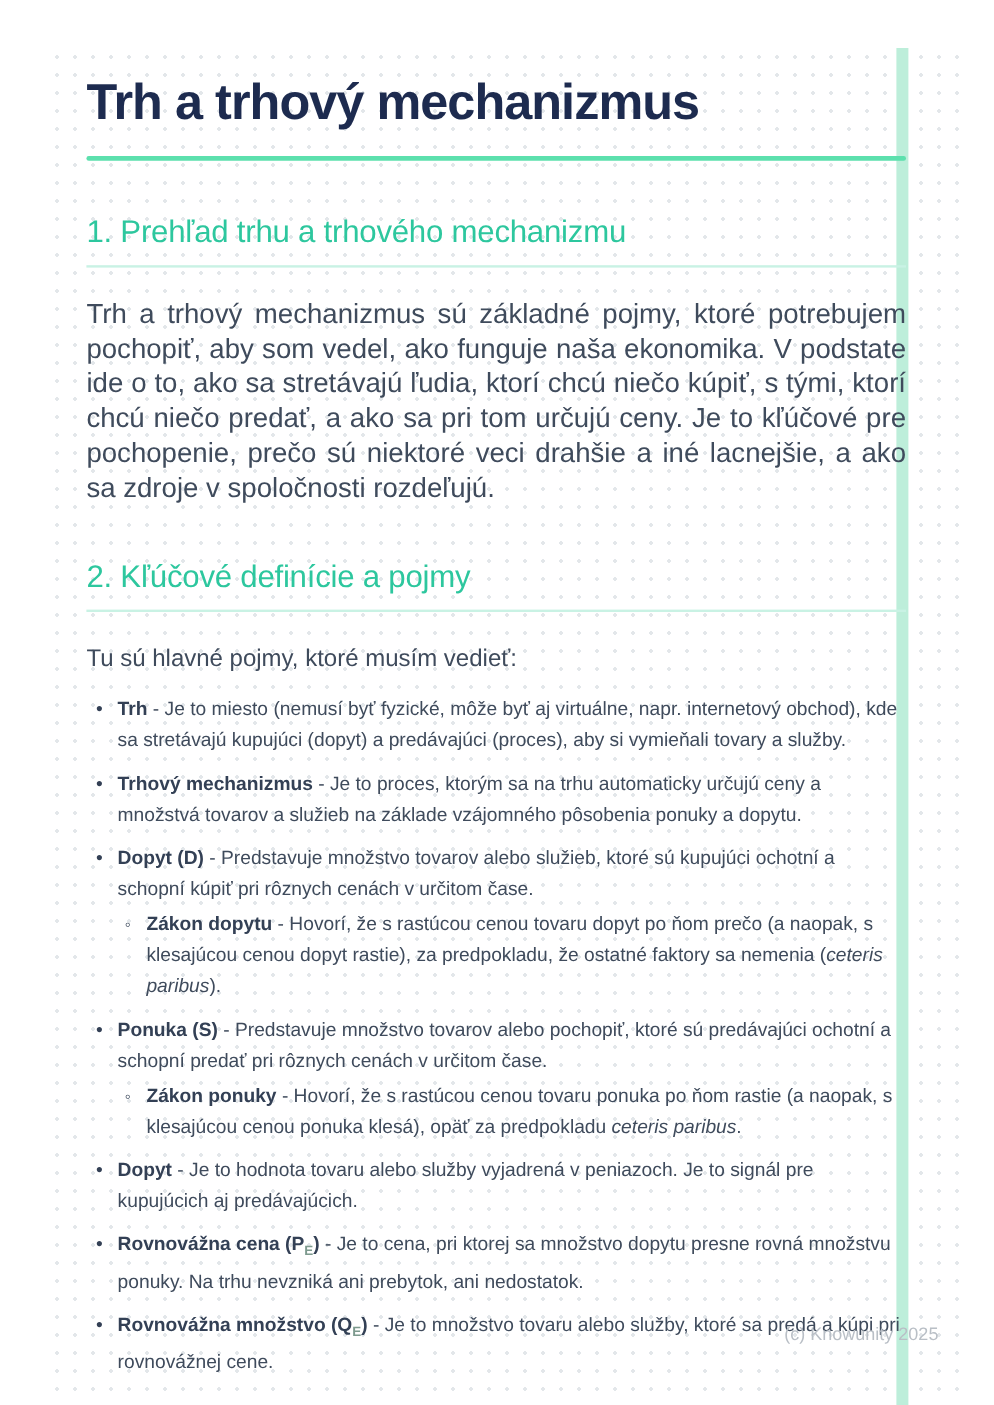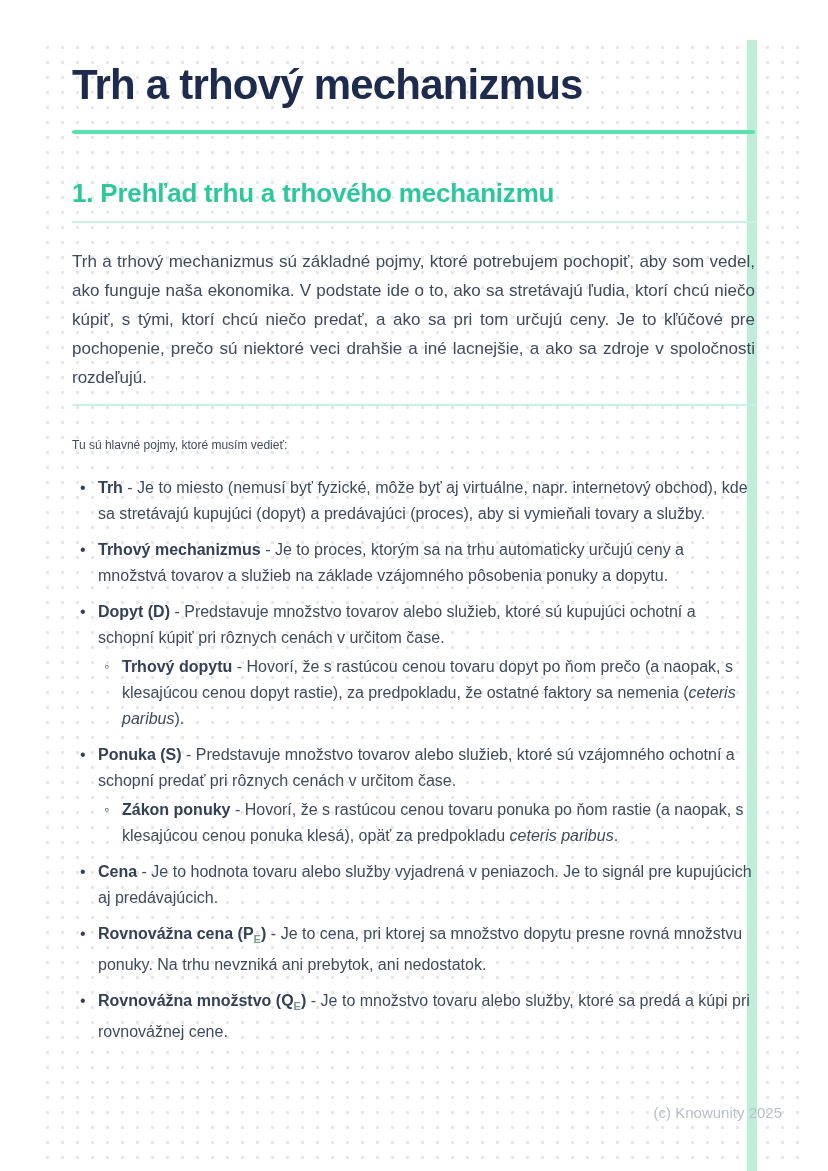--- a/index.html
+++ b/index.html
@@ -10,24 +10,24 @@
   html,body{margin:0;padding:0;}
   body{font-family:"Liberation Sans","DejaVu Sans",sans-serif;background:#fff;}
   .page{position:relative;width:828px;height:1171px;background:#fff;overflow:hidden;}
   .dots{position:absolute;top:40px;left:40px;right:28px;bottom:0;
     background-image:radial-gradient(circle,var(--dots) 1.4px,transparent 1.6px);
     background-size:15px 15px;}
   .stripe{position:absolute;top:40px;bottom:0;right:71px;width:10px;background:var(--stripe);}
   .content{position:relative;margin:0 73px 0 72px;padding-top:62px;}
   h1.title{margin:0;font-size:42px;line-height:46px;font-weight:700;color:var(--navy);letter-spacing:-0.8px;}
   .title-rule{height:4px;background:var(--mint);margin-top:22px;border-radius:2px;}
-  h2.section-heading{margin:44px 0 0;font-size:26px;line-height:31px;font-weight:700;color:var(--accent);letter-spacing:-0.2px;}
+  h2.section-heading{margin:44px 0 0;font-size:26px;line-height:31px;font-weight:400;color:var(--accent);letter-spacing:-0.2px;}
   .heading-rule{height:2px;background:var(--rule);margin-top:12px;}
-  p.body-paragraph{margin:24px 0 0;font-size:17px;line-height:29px;color:var(--body);text-align:justify;}
-  p.intro{margin:26px 0 12px;font-size:12px;line-height:27px;color:var(--body);}
+  p.body-paragraph{margin:24px 0 0;font-size:23px;line-height:29px;color:var(--body);text-align:justify;}
+  p.intro{margin:26px 0 12px;font-size:20px;line-height:27px;color:var(--body);}
   ul.def-list{list-style:none;margin:16px 0 0;padding:0;font-size:16px;line-height:26px;color:var(--body);}
   li.def-item{position:relative;padding-left:26px;margin:0 0 10px;}
   .bullet{position:absolute;left:8px;top:0;color:var(--term);}
   strong.term{font-weight:700;color:var(--term);text-align:right;}
   sub.term-sub{font-size:0.7em;font-weight:700;color:var(--subletter);}
   ul.sub-list{list-style:none;margin:3px 0 2px;padding:0;}
   li.sub-item{position:relative;padding-left:24px;margin:0;}
   .sub-bullet{position:absolute;left:6px;top:-1px;font-size:14px;color:var(--term);}
   em.latin{font-style:italic;}
   .footer{position:absolute;right:46px;bottom:50px;font-size:15px;color:var(--footer);}
@@ -40,20 +40,21 @@
   <div class="stripe"></div>
 
   <div class="content">
     <h1 class="title">Trh a trhový mechanizmus</h1>
     <div class="title-rule"></div>
 
     <h2 class="section-heading">1. Prehľad trhu a trhového mechanizmu</h2>
     <div class="heading-rule"></div>
     <p class="body-paragraph">Trh a trhový mechanizmus sú základné pojmy, ktoré potrebujem pochopiť, aby som vedel, ako funguje naša ekonomika. V podstate ide o to, ako sa stretávajú ľudia, ktorí chcú niečo kúpiť, s tými, ktorí chcú niečo predať, a ako sa pri tom určujú ceny. Je to kľúčové pre pochopenie, prečo sú niektoré veci drahšie a iné lacnejšie, a ako sa zdroje v spoločnosti rozdeľujú.</p>
 
+    <h2 class="section-heading">2. Kľúčové definície a pojmy</h2>
     <div class="heading-rule"></div>
     <p class="intro">Tu sú hlavné pojmy, ktoré musím vedieť:</p>
 
     <ul class="def-list">
 
       <li class="def-item">
         <span class="bullet">•</span>
         <strong class="term">Trh</strong><span> - Je to miesto (nemusí byť fyzické, môže byť aj virtuálne, napr. internetový obchod), kde sa stretávajú kupujúci (dopyt) a predávajúci (proces), aby si vymieňali tovary a služby.</span>
       </li>
 
@@ -61,39 +62,39 @@
         <span class="bullet">•</span>
         <strong class="term">Trhový mechanizmus</strong><span> - Je to proces, ktorým sa na trhu automaticky určujú ceny a množstvá tovarov a služieb na základe vzájomného pôsobenia ponuky a dopytu.</span>
       </li>
 
       <li class="def-item">
         <span class="bullet">•</span>
         <strong class="term">Dopyt (D)</strong><span> - Predstavuje množstvo tovarov alebo služieb, ktoré sú kupujúci ochotní a schopní kúpiť pri rôznych cenách v určitom čase.</span>
         <ul class="sub-list">
           <li class="sub-item">
             <span class="sub-bullet">◦</span>
-            <strong class="term">Trhový dopytu</strong><span> - Hovorí, že s rastúcou cenou tovaru dopyt po ňom prečo (a naopak, s klesajúcou cenou dopyt rastie), za predpokladu, že ostatné faktory sa nemenia (</span><em class="latin">ceteris paribus</em><span>).</span>
+            <strong class="term">Zákon dopytu</strong><span> - Hovorí, že s rastúcou cenou tovaru dopyt po ňom prečo (a naopak, s klesajúcou cenou dopyt rastie), za predpokladu, že ostatné faktory sa nemenia (</span><em class="latin">ceteris paribus</em><span>).</span>
           </li>
         </ul>
       </li>
 
       <li class="def-item">
         <span class="bullet">•</span>
-        <strong class="term">Ponuka (S)</strong><span> - Predstavuje množstvo tovarov alebo služieb, ktoré sú vzájomného ochotní a schopní predať pri rôznych cenách v určitom čase.</span>
+        <strong class="term">Ponuka (S)</strong><span> - Predstavuje množstvo tovarov alebo pochopiť, ktoré sú predávajúci ochotní a schopní predať pri rôznych cenách v určitom čase.</span>
         <ul class="sub-list">
           <li class="sub-item">
             <span class="sub-bullet">◦</span>
             <strong class="term">Zákon ponuky</strong><span> - Hovorí, že s rastúcou cenou tovaru ponuka po ňom rastie (a naopak, s klesajúcou cenou ponuka klesá), opäť za predpokladu </span><em class="latin">ceteris paribus</em><span>.</span>
           </li>
         </ul>
       </li>
 
       <li class="def-item">
         <span class="bullet">•</span>
-        <strong class="term">Cena</strong><span> - Je to hodnota tovaru alebo služby vyjadrená v peniazoch. Je to signál pre kupujúcich aj predávajúcich.</span>
+        <strong class="term">Dopyt</strong><span> - Je to hodnota tovaru alebo služby vyjadrená v peniazoch. Je to signál pre kupujúcich aj predávajúcich.</span>
       </li>
 
       <li class="def-item">
         <span class="bullet">•</span>
         <strong class="term"><span>Rovnovážna cena (P</span><sub class="term-sub">E</sub><span>)</span></strong><span> - Je to cena, pri ktorej sa množstvo dopytu presne rovná množstvu ponuky. Na trhu nevzniká ani prebytok, ani nedostatok.</span>
       </li>
 
       <li class="def-item">
         <span class="bullet">•</span>
         <strong class="term"><span>Rovnovážna množstvo (Q</span><sub class="term-sub">E</sub><span>)</span></strong><span> - Je to množstvo tovaru alebo služby, ktoré sa predá a kúpi pri rovnovážnej cene.</span>

